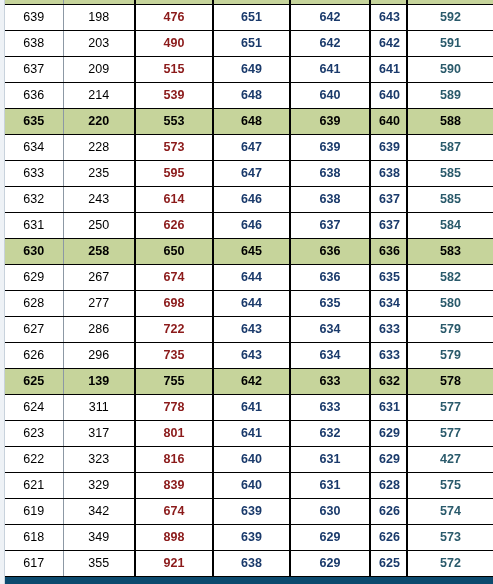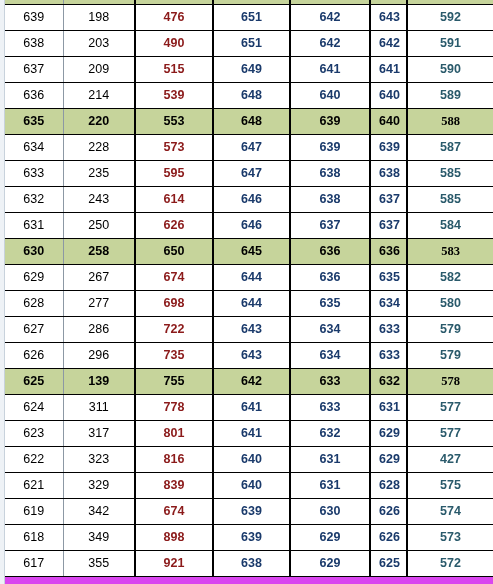--- a/index.html
+++ b/index.html
@@ -12,21 +12,21 @@
     height: 584px;
     overflow: hidden;
     font-family: "Liberation Sans", sans-serif;
   }
 
   #data-table-viewport {
     position: relative;
     width: 493px;
     height: 584px;
     overflow: hidden;
-    background: #d946ef;
+    background: #0c4a6e;
   }
 
   
   #left-gutter {
     position: absolute;
     left: 0;
     top: 0;
     width: 5px;
     height: 584px;
     background: #eef2f6;
@@ -87,21 +87,21 @@
   .c3 { color: #8b1a1a; font-weight: bold; }
   .c4, .c5, .c6 { color: #1a3a6b; font-weight: bold; }
   .c7 { color: #2a5a6b; font-weight: bold; }
 
   tr.highlight .c1,
   tr.highlight .c2 { color: #000000; font-weight: bold; }
   tr.highlight .c3 { color: #8b1a1a; }
   tr.highlight .c4,
   tr.highlight .c5,
   tr.highlight .c6 { color: #1a3a6b; }
-  tr.highlight .c7 { color: #2a5a6b; font-family: Liberation Serif, serif; }
+  tr.highlight .c7 { color: #2a5a6b; }
 </style>
 </head>
 <body>
 
 <div id="data-table-viewport">
 
   <div id="left-gutter"></div>
 
   <div id="table-scroll">
     <table class="grid">

